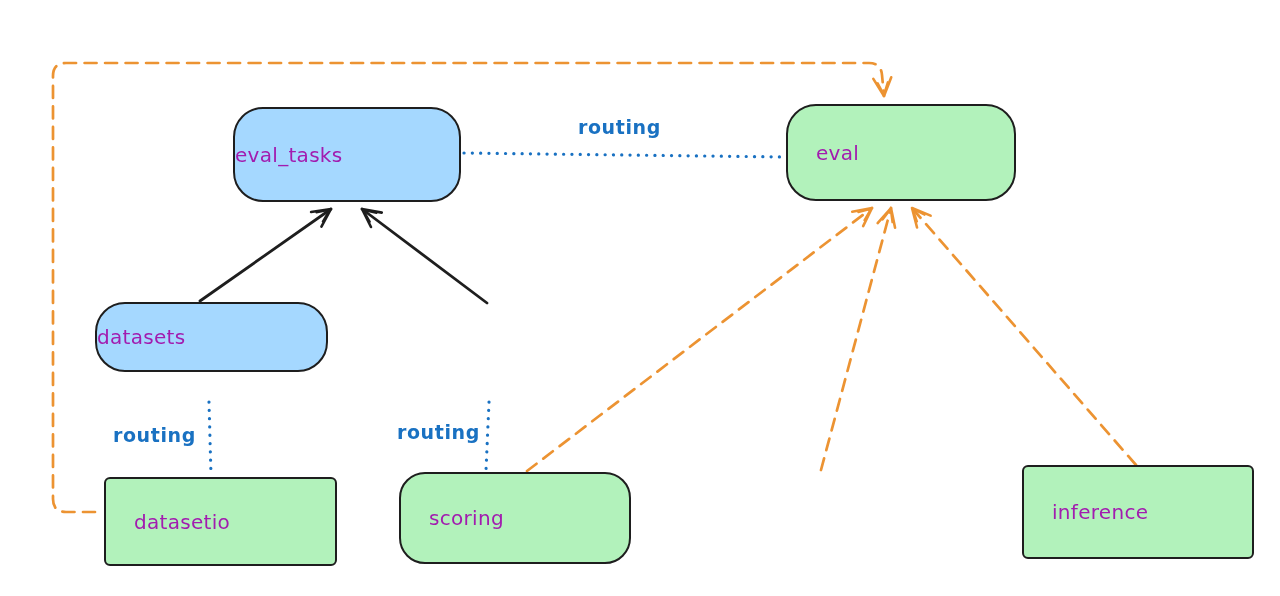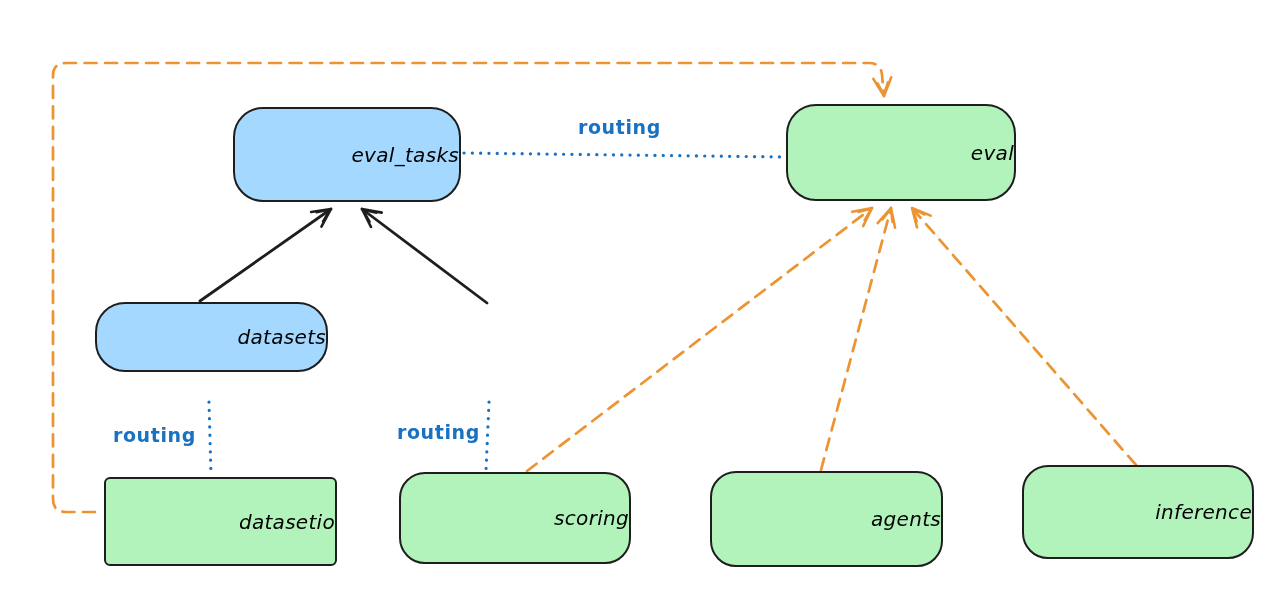--- a/index.html
+++ b/index.html
@@ -4,38 +4,38 @@
 <style>
   html,body{margin:0;padding:0;background:#ffffff;}
   .canvas{
     position:relative;width:1280px;height:596px;background:#ffffff;
     font-family:"DejaVu Sans",sans-serif;overflow:hidden;
   }
   .edges{position:absolute;left:0;top:0;}
   .node{
     position:absolute;box-sizing:border-box;
     border:2.6px solid #1e1e1e;border-radius:30px;
-    display:flex;align-items:center;justify-content:flex-end;
-    font-size:20px;color:#000000;letter-spacing:0.3px;font-style:italic;
+    display:flex;align-items:center;justify-content:flex-start;
+    font-size:20px;color:#a21caf;letter-spacing:0.3px;
   }
   .node-blue{background:#a5d8ff;}
   .node-green{background:#b2f2bb;padding-left:28px;}
   .routing-label{
     position:absolute;color:#1971c2;font-size:19px;font-weight:600;
     letter-spacing:0.6px;white-space:nowrap;
   }
   
   #n-eval-tasks{left:233px;top:107px;width:228px;height:95px;}
   #n-eval{left:786px;top:104px;width:230px;height:97px;}
   #n-datasets{left:95px;top:302px;width:233px;height:70px;}
   #n-scoring-functions{left:381px;top:303px;width:228px;height:98px;border-radius:28px;}
   #n-datasetio{left:104px;top:477px;width:233px;height:89px;border-radius:6px;}
   #n-scoring{left:387px;top:472px;width:232px;height:92px;border-radius:26px;margin-left:12px;}
   #n-agents{left:710px;top:471px;width:233px;height:96px;border-radius:26px;}
-  #n-inference{left:1022px;top:465px;width:232px;height:94px;border-radius:26px;}
+  #n-inference{left:1022px;top:465px;width:232px;height:94px;border-radius:6px;}
   #lbl-routing-top{left:578px;top:116px;}
   #lbl-routing-left{left:113px;top:424px;}
   #lbl-routing-mid{left:397px;top:421px;}
 </style>
 </head>
 <body>
 
 <div class="canvas">
 
   <svg class="edges" width="1280" height="596" viewBox="0 0 1280 596">
@@ -71,23 +71,20 @@
   </div>
   <div class="node node-blue" id="n-datasets">
     <span>datasets</span>
   </div>
   <div class="node node-green" id="n-datasetio">
     <span>datasetio</span>
   </div>
   <div class="node node-green" id="n-scoring">
     <span>scoring</span>
   </div>
-  <div class="node node-green" id="n-agents">
-    <span>agents</span>
-  </div>
   <div class="node node-green" id="n-inference">
     <span>inference</span>
   </div>
 
   <div class="routing-label" id="lbl-routing-top">routing</div>
   <div class="routing-label" id="lbl-routing-left">routing</div>
   <div class="routing-label" id="lbl-routing-mid">routing</div>
 </div>
 
 </body></html>

